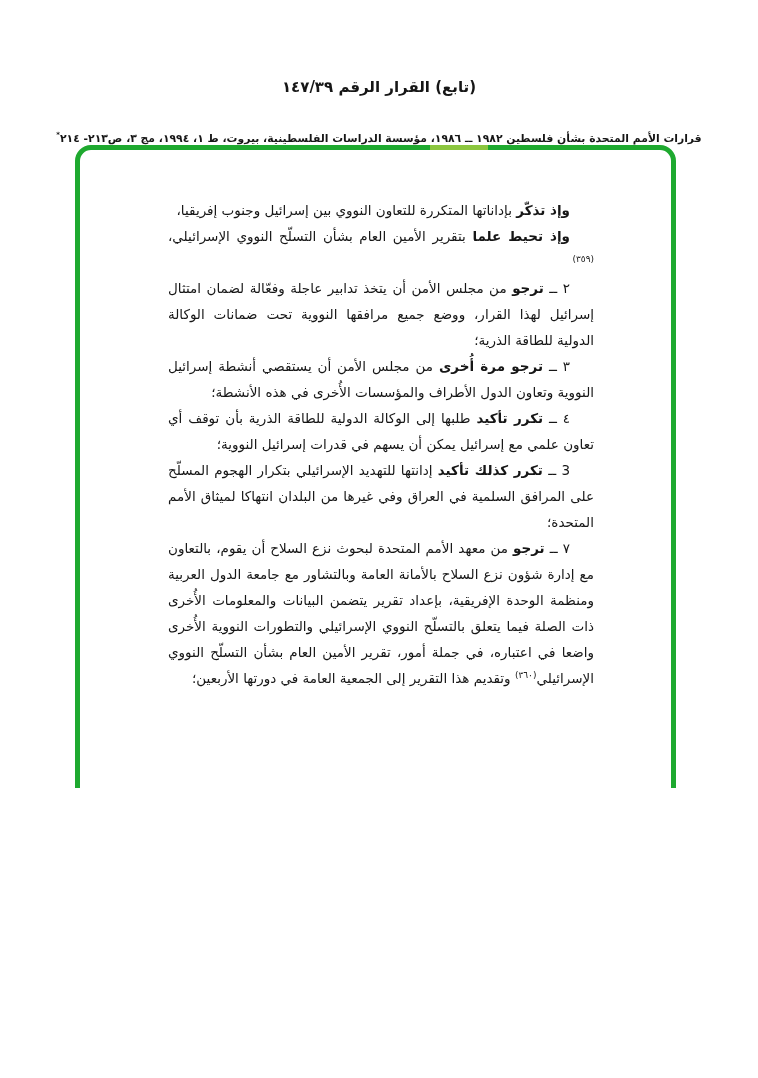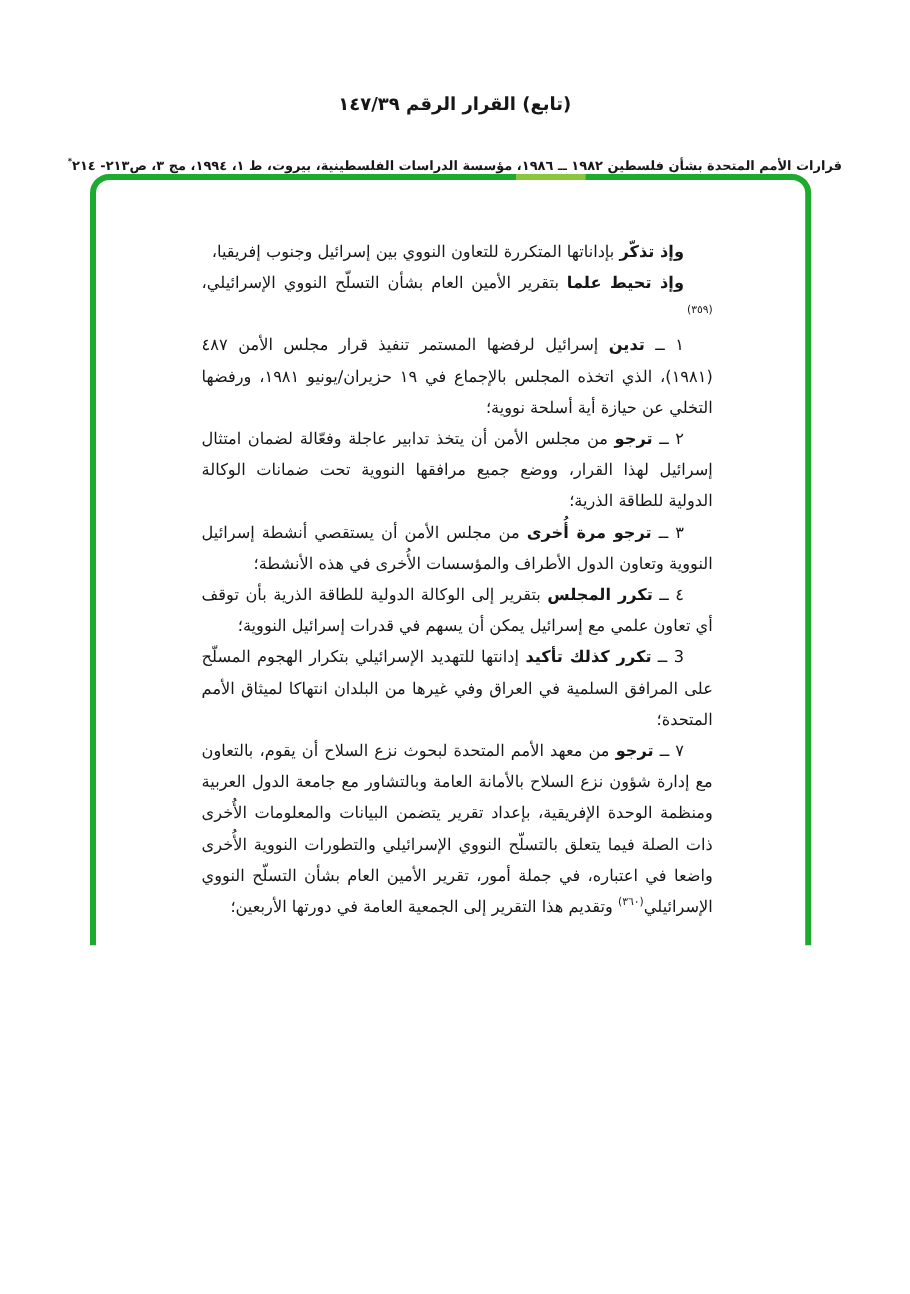--- a/index.html
+++ b/index.html
@@ -125,24 +125,23 @@
   <div class="doc-title">(تابع) القرار الرقم ١٤٧/٣٩</div>
 
   <div class="doc-subtitle"><span>قرارات الأمم المتحدة بشأن فلسطين ١٩٨٢ ــ ١٩٨٦، مؤسسة الدراسات الفلسطينية، بيروت، ط ١، ١٩٩٤، مج ٣، ص٢١٣- ٢١٤</span><sup>*</sup></div>
 
   <div class="frame"></div>
   <div class="frame-light-segment"></div>
 
   <div class="content">
     <p><span class="lead">وإذ تذكّر</span><span> بإداناتها المتكررة للتعاون النووي بين إسرائيل وجنوب إفريقيا،</span></p>
     <p><span class="lead">وإذ تحيط علما</span><span> بتقرير الأمين العام بشأن التسلّح النووي الإسرائيلي،</span><sup>(٣٥٩)</sup></p>
-    <p><span>١ ــ </span><span class="lead">تدين</span><span> إسرائيل لرفضها المستمر تنفيذ قرار مجلس الأمن ٤٨٧ (١٩٨١)، الذي اتخذه المجلس بالإجماع في ١٩ حزيران/يونيو ١٩٨١، ورفضها التخلي عن حيازة أية أسلحة نووية؛</span></p>
     <p><span>٢ ــ </span><span class="lead">ترجو</span><span> من مجلس الأمن أن يتخذ تدابير عاجلة وفعّالة لضمان امتثال إسرائيل لهذا القرار، ووضع جميع مرافقها النووية تحت ضمانات الوكالة الدولية للطاقة الذرية؛</span></p>
     <p><span>٣ ــ </span><span class="lead">ترجو مرة أُخرى</span><span> من مجلس الأمن أن يستقصي أنشطة إسرائيل النووية وتعاون الدول الأطراف والمؤسسات الأُخرى في هذه الأنشطة؛</span></p>
-    <p><span>٤ ــ </span><span class="lead">تكرر المجلس</span><span> بتقرير إلى الوكالة الدولية للطاقة الذرية بأن توقف أي تعاون علمي مع إسرائيل يمكن أن يسهم في قدرات إسرائيل النووية؛</span></p>
+    <p><span>٤ ــ </span><span class="lead">تكرر تأكيد</span><span> طلبها إلى الوكالة الدولية للطاقة الذرية بأن توقف أي تعاون علمي مع إسرائيل يمكن أن يسهم في قدرات إسرائيل النووية؛</span></p>
     <p><span>3 ــ </span><span class="lead">تكرر كذلك تأكيد</span><span> إدانتها للتهديد الإسرائيلي بتكرار الهجوم المسلّح على المرافق السلمية في العراق وفي غيرها من البلدان انتهاكا لميثاق الأمم المتحدة؛</span></p>
     <p><span>٧ ــ </span><span class="lead">ترجو</span><span> من معهد الأمم المتحدة لبحوث نزع السلاح أن يقوم، بالتعاون مع إدارة شؤون نزع السلاح بالأمانة العامة وبالتشاور مع جامعة الدول العربية ومنظمة الوحدة الإفريقية، بإعداد تقرير يتضمن البيانات والمعلومات الأُخرى ذات الصلة فيما يتعلق بالتسلّح النووي الإسرائيلي والتطورات النووية الأُخرى واضعا في اعتباره، في جملة أمور، تقرير الأمين العام بشأن التسلّح النووي الإسرائيلي</span><sup>(٣٦٠)</sup><span> وتقديم هذا التقرير إلى الجمعية العامة في دورتها الأربعين؛</span></p>
   </div>
 
   <div class="footnote-rule"></div>
 
   <div class="footnotes">
     <div><span class="marker">(٣٥٩)</span>&nbsp;<span class="ref">A/39/435</span>&nbsp;<span>.</span></div>
     <div><span class="marker">(٣٦٠)</span>&nbsp;<span class="ref">A/37/434</span>&nbsp;<span>.</span></div>
   </div>

